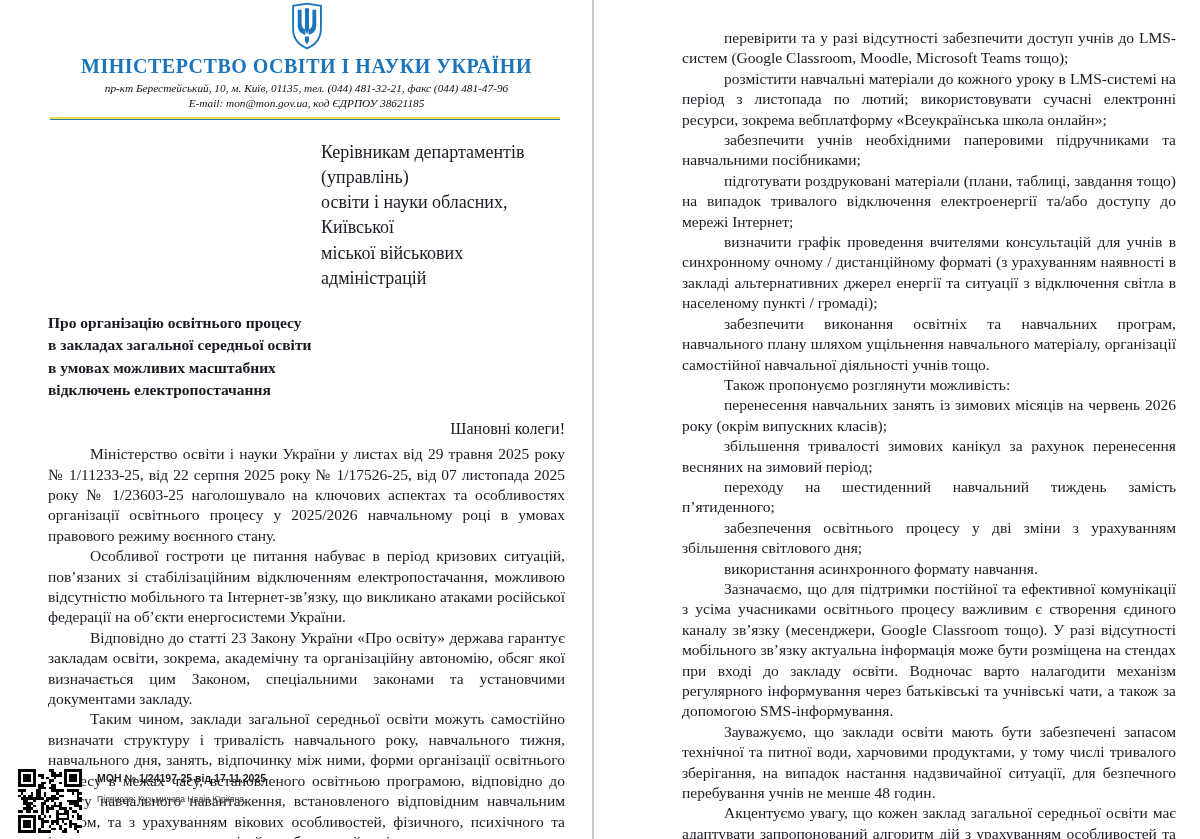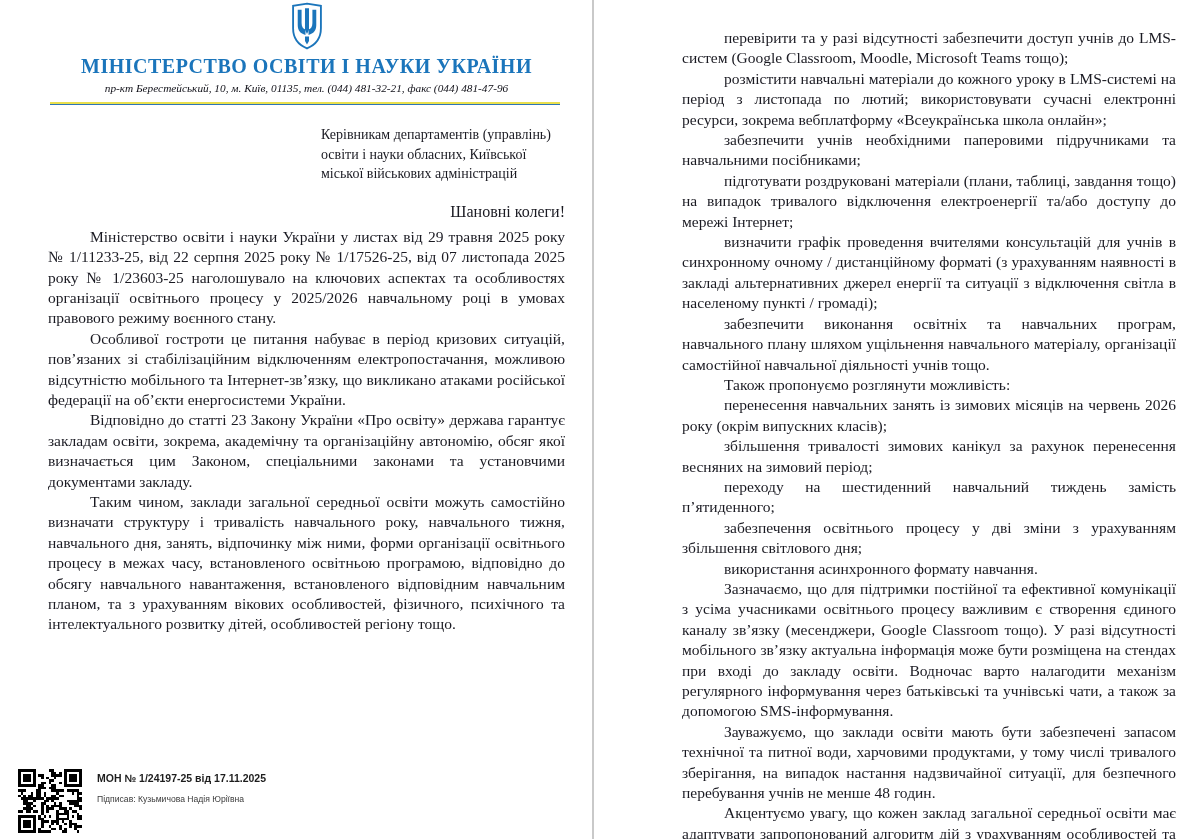--- a/index.html
+++ b/index.html
@@ -26,21 +26,21 @@
   .content-col{margin-left:48px;width:517px;}
   .letterhead{text-align:center;}
   .emblem{display:block;margin:0 auto;width:34px;height:52px;}
   .ministry-title{
     margin-top:3px;font-size:20px;font-weight:bold;letter-spacing:0.5px;
     color:var(--accent-blue);white-space:nowrap;
   }
   .address{font-size:11.3px;line-height:1.32;margin-top:3px;color:#101018;font-style:italic;}
   .flag-divider{height:3px;background:var(--flag-blue);margin:6px 0 0 2px;width:510px;}
   .flag-divider::after{content:"";display:block;height:2.5px;background:var(--flag-yellow);margin-top:2px;}
-  .recipient{margin:20px 0 0 273px;font-size:14px;line-height:1.4;}
+  .recipient{margin:20px 0 0 273px;font-size:18px;line-height:1.4;}
   .subject{margin-top:21px;font-weight:bold;font-size:15.5px;line-height:1.44;}
   .salutation{text-align:right;margin-top:19px;font-size:16px;}
   .bodytext{margin-top:6px;font-size:15.5px;line-height:20.4px;text-align:justify;}
   .bodytext p{margin:0;text-indent:42px;}
   .page-right .bodytext{margin-top:0;}
   .stamp-footer{
     position:absolute;left:18px;top:769px;display:flex;gap:15px;
     font-family:"Liberation Sans", sans-serif;
   }
   .qr{width:64px;height:64px;}
@@ -60,30 +60,37 @@
         <svg class="emblem" viewBox="0 0 44 62">
           <path d="M22,2 L40,5 V34 C40,49 32,56 22,60 C12,56 4,49 4,34 V5 Z" fill="none" stroke="#1b75bb" stroke-width="2.4"></path>
           <path d="M10,10 h5 v17 c0,5 2,7.5 5,8.5 v7 c-6.5,-1.5 -10,-6 -10,-12.5 Z" fill="#1b75bb"></path>
           <path d="M34,10 h-5 v17 c0,5 -2,7.5 -5,8.5 v7 c6.5,-1.5 10,-6 10,-12.5 Z" fill="#1b75bb"></path>
           <path d="M19.4,8 h5.2 v28 l-2.6,5.5 l-2.6,-5.5 Z" fill="#1b75bb"></path>
           <path d="M19.4,44.5 h5.2 v6 l-2.6,4.5 l-2.6,-4.5 Z" fill="#1b75bb"></path>
         </svg>
         <div class="ministry-title">МІНІСТЕРСТВО ОСВІТИ І НАУКИ УКРАЇНИ</div>
         <div class="address">
           <div>пр-кт Берестейський, 10, м. Київ, 01135, тел. (044) 481-32-21, факс (044) 481-47-96</div>
+          <div>E-mail: mon@mon.gov.ua, код ЄДРПОУ 38621185</div>
         </div>
         <div class="flag-divider"></div>
       </div>
 
       <div class="recipient">
         <div>Керівникам департаментів (управлінь)</div>
         <div>освіти і науки обласних, Київської</div>
         <div>міської військових адміністрацій</div>
       </div>
 
+      <div class="subject">
+        <div>Про організацію освітнього процесу</div>
+        <div>в закладах загальної середньої освіти</div>
+        <div>в умовах можливих масштабних</div>
+        <div>відключень електропостачання</div>
+      </div>
 
       <div class="salutation">Шановні колеги!</div>
 
       <div class="bodytext">
         <p>Міністерство освіти і науки України у листах від 29 травня 2025 року № 1/11233-25, від 22 серпня 2025 року № 1/17526-25, від 07 листопада 2025 року № 1/23603-25 наголошувало на ключових аспектах та особливостях організації освітнього процесу у 2025/2026 навчальному році в умовах правового режиму воєнного стану.</p>
         <p>Особливої гостроти це питання набуває в період кризових ситуацій, пов’язаних зі стабілізаційним відключенням електропостачання, можливою відсутністю мобільного та Інтернет-зв’язку, що викликано атаками російської федерації на об’єкти енергосистеми України.</p>
         <p>Відповідно до статті 23 Закону України «Про освіту» держава гарантує закладам освіти, зокрема, академічну та організаційну автономію, обсяг якої визначається цим Законом, спеціальними законами та установчими документами закладу.</p>
         <p>Таким чином, заклади загальної середньої освіти можуть самостійно визначати структуру і тривалість навчального року, навчального тижня, навчального дня, занять, відпочинку між ними, форми організації освітнього процесу в межах часу, встановленого освітньою програмою, відповідно до обсягу навчального навантаження, встановленого відповідним навчальним планом, та з урахуванням вікових особливостей, фізичного, психічного та інтелектуального розвитку дітей, особливостей регіону тощо.</p>
 
       </div>

